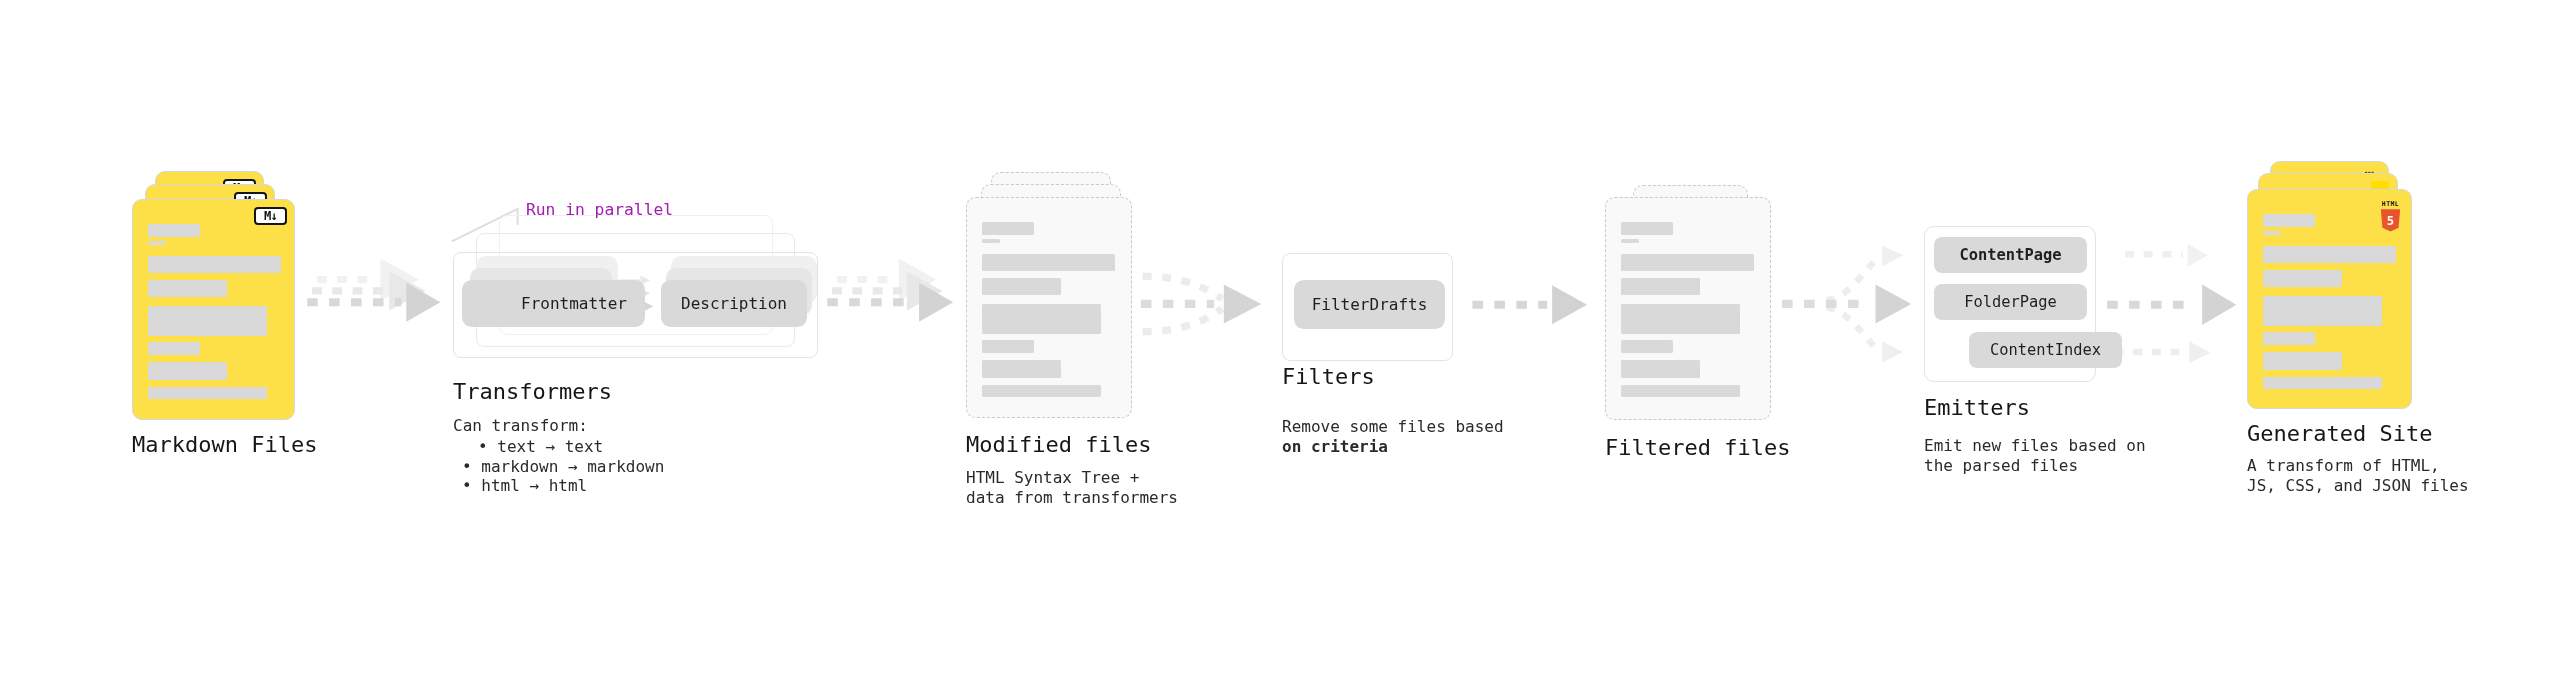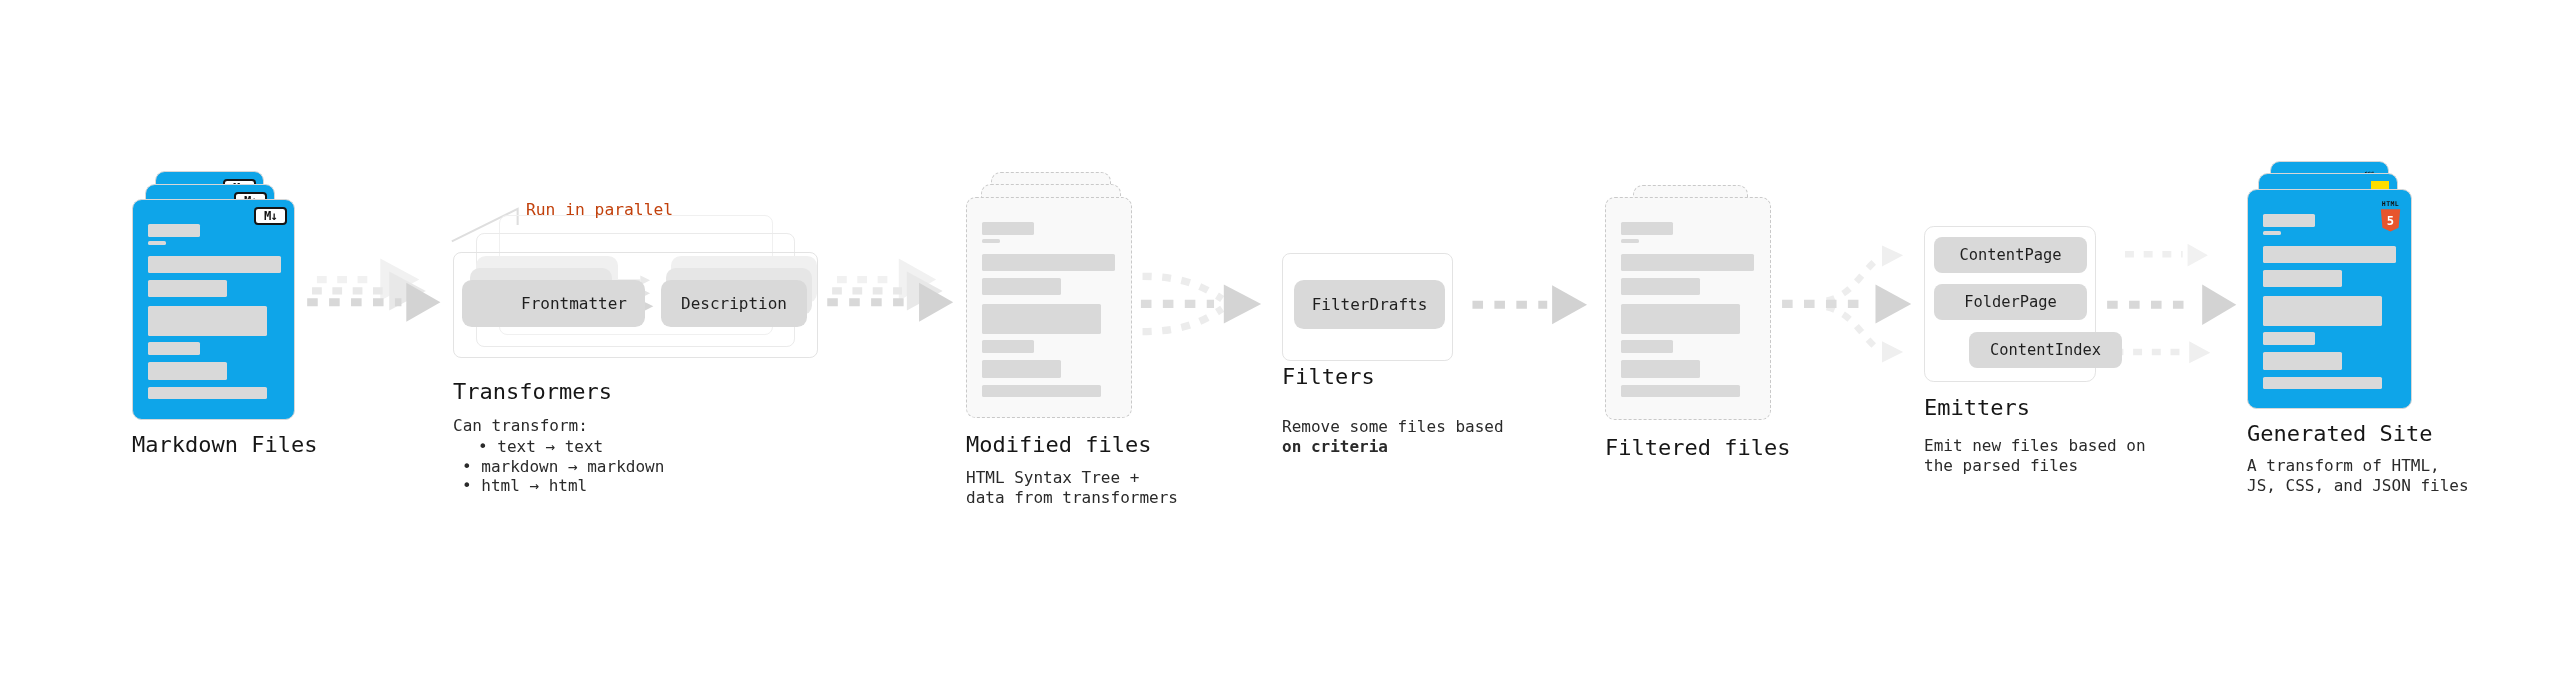--- a/index.html
+++ b/index.html
@@ -4,21 +4,21 @@
 <style>
   html,body{margin:0;padding:0;background:#fff;}
   .canvas{
     position:relative;width:2576px;height:681px;background:#ffffff;overflow:hidden;
     font-family:"DejaVu Sans Mono","Liberation Mono",monospace;color:#1c1c1c;
   }
   svg.arrows{position:absolute;left:0;top:0;}
 
   
   .doc{position:absolute;border-radius:9.8px;box-sizing:border-box;}
-  .doc.solid{border:1.6px solid #d7d7d7;background:#0ea5e9;}
+  .doc.solid{border:1.6px solid #d7d7d7;background:#fde047;}
   .doc.dashed{border:1.6px dashed #c9c9c9;background:#f9f9f9;}
   .bars{position:absolute;left:0;top:0;right:0;bottom:0;padding:24.4px 0 0 14.6px;}
   .b{display:block;background:#d9d9d9;border-radius:1.6px;}
   .b1{width:52px;height:12.2px;}
   .b2{width:18.7px;height:4.1px;margin-top:4.1px;}
   .b3{width:133px;height:17px;margin-top:11.4px;}
   .b4{width:79px;height:17px;margin-top:7.3px;}
   .b5{width:119px;height:30px;margin-top:8.1px;}
   .b6{width:52px;height:13px;margin-top:6.5px;}
   .b7{width:79px;height:18px;margin-top:7.3px;}
@@ -48,21 +48,21 @@
     position:absolute;border-radius:9.8px;background:#d9d9d9;
     display:flex;align-items:center;justify-content:center;
     font-size:16px;color:#1f1f1f;white-space:nowrap;
   }
   .pill.l2{background:#e6e6e6;}
   .pill.l3{background:#f0f0f0;}
 
   
   .title{position:absolute;font-size:22px;font-weight:500;color:#161616;white-space:nowrap;}
   .body{position:absolute;font-size:16px;color:#2a2a2a;white-space:nowrap;}
-  .note{position:absolute;font-size:16.3px;color:#c2410c;white-space:nowrap;}
+  .note{position:absolute;font-size:16.3px;color:#a21caf;white-space:nowrap;}
 </style>
 </head>
 <body>
 
 <div class="canvas">
 
   <svg class="arrows" width="2576" height="681" viewBox="0 0 3170 838">
 
     <g>
       <line x1="390" y1="344" x2="462" y2="344" stroke="#f1f1f1" stroke-width="9" stroke-dasharray="12 13"></line>
@@ -209,21 +209,21 @@
           <i class="b b6"></i>
           <i class="b b7"></i>
           <i class="b b8"></i>
       </div>
     </div>
     <div class="title" style="left:1605px;top:435px;">Filtered files</div>
   </div>
 
   <div>
     <div class="gbox l1 white" style="left:1924px;top:226px;width:172px;height:156px;border-radius:9.8px;"></div>
-    <div class="pill" style="left:1934px;top:237px;width:153px;height:36px;border-radius:8.1px;font-size:15.4px;">ContentPage</div>
+    <div class="pill" style="left:1934px;top:237px;width:153px;height:36px;border-radius:8.1px;font-size:15.4px;font-weight:bold;">ContentPage</div>
     <div class="pill" style="left:1934px;top:284px;width:153px;height:36px;border-radius:8.1px;font-size:15.4px;">FolderPage</div>
     <div class="pill" style="left:1934px;top:332px;width:153px;height:36px;border-radius:8.1px;font-size:15.4px;margin-left:35px;">ContentIndex</div>
     <div class="title" style="left:1924px;top:395px;">Emitters</div>
     <div class="body" style="left:1924px;top:436px;">Emit new files based on</div>
     <div class="body" style="left:1924px;top:456px;">the parsed files</div>
   </div>
 
   <div>
     <div class="doc solid" style="left:2270px;top:161px;width:119px;height:89px;">
       <span class="css-icon">

